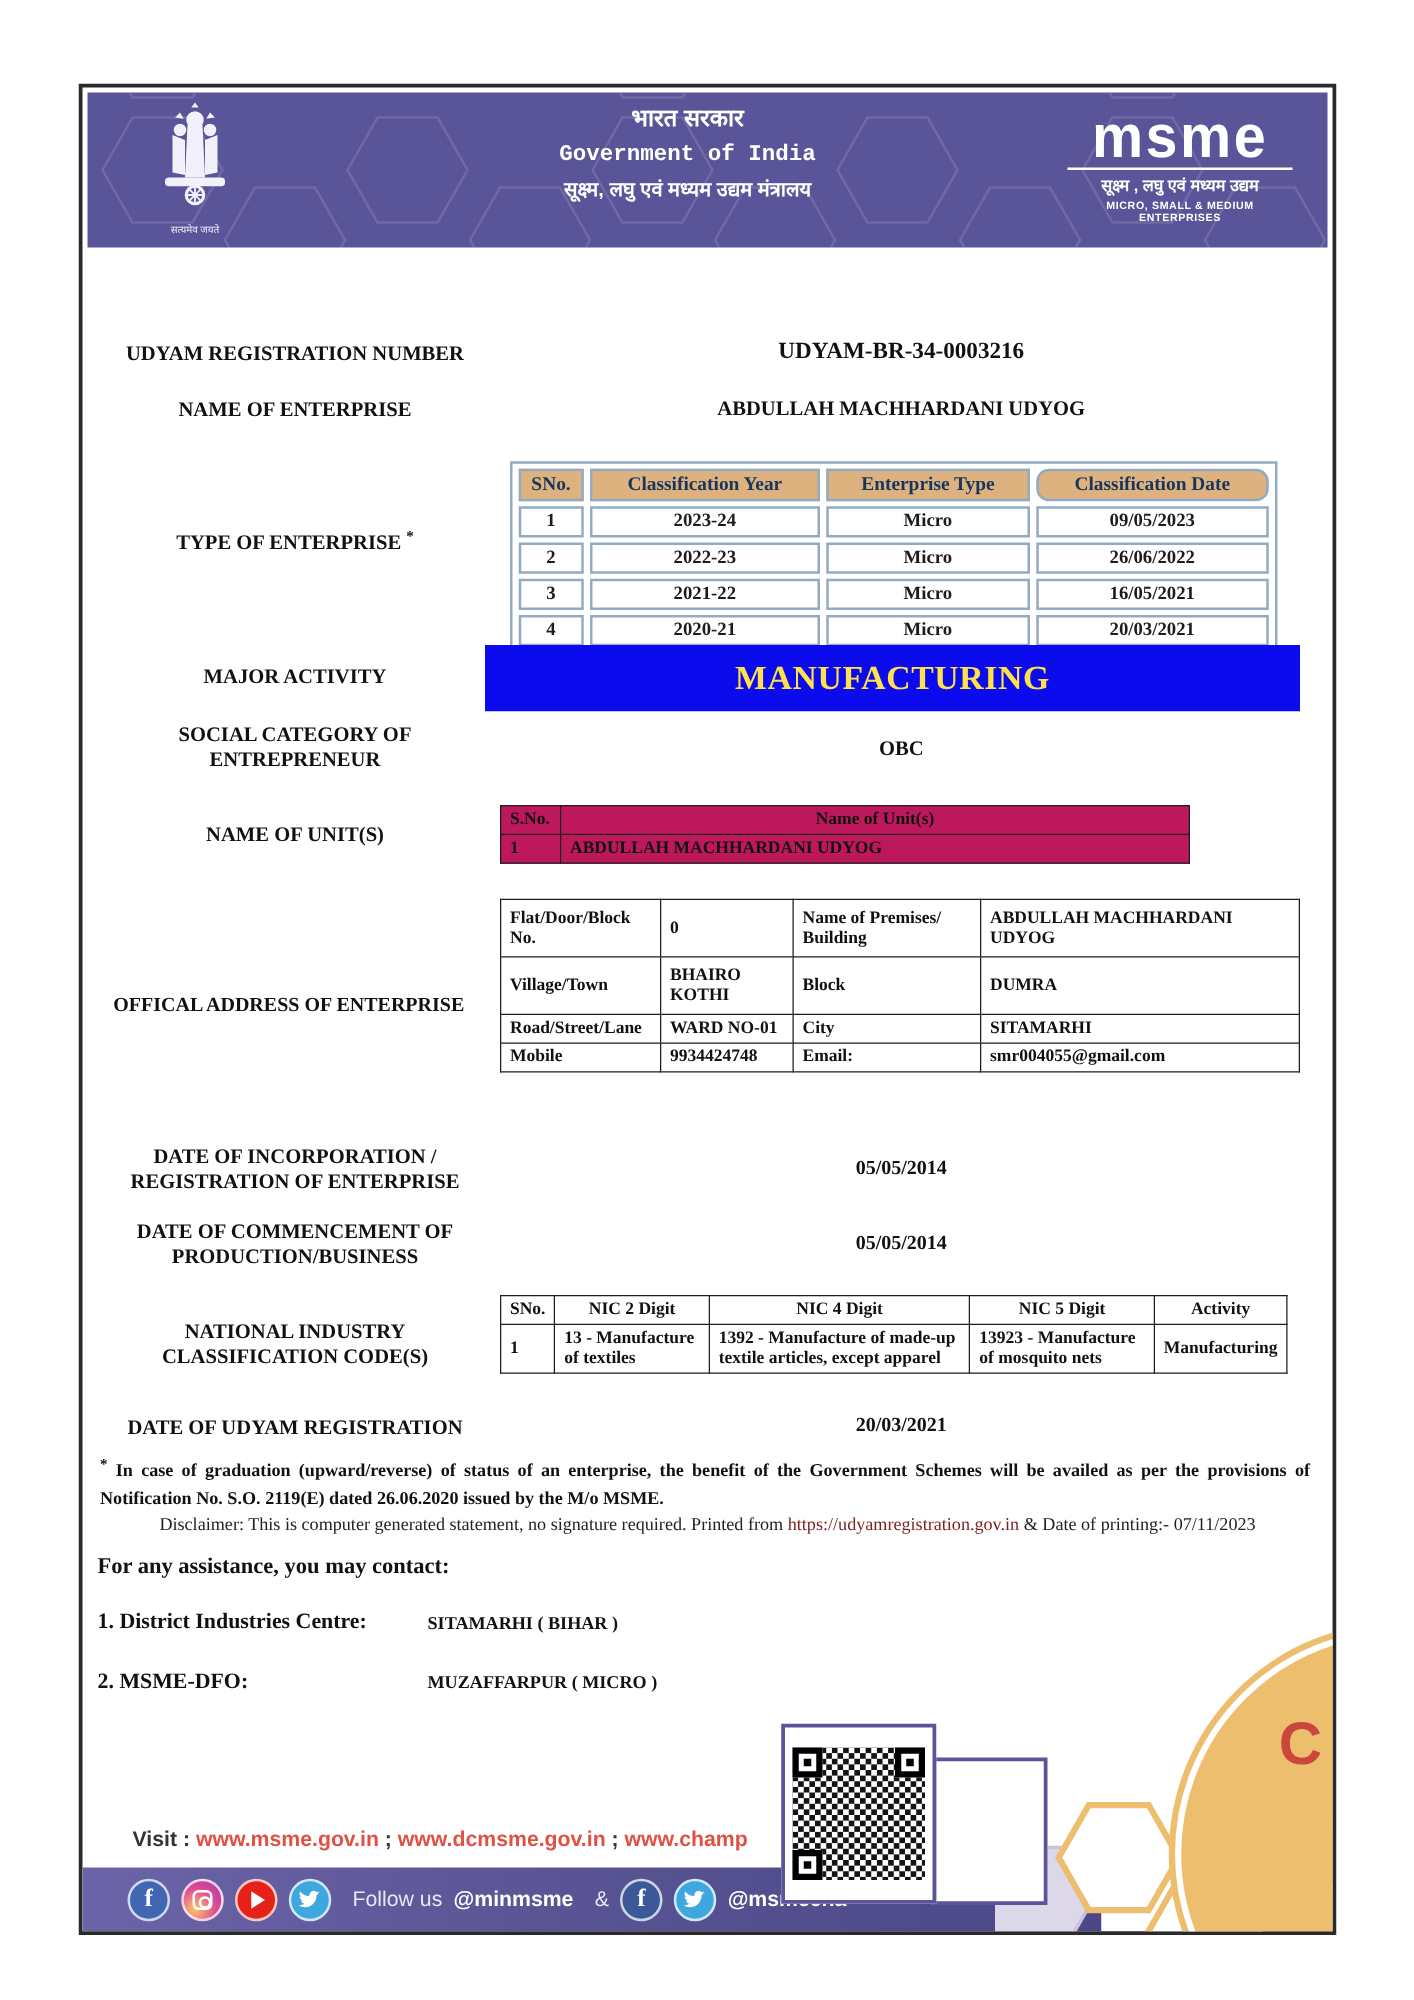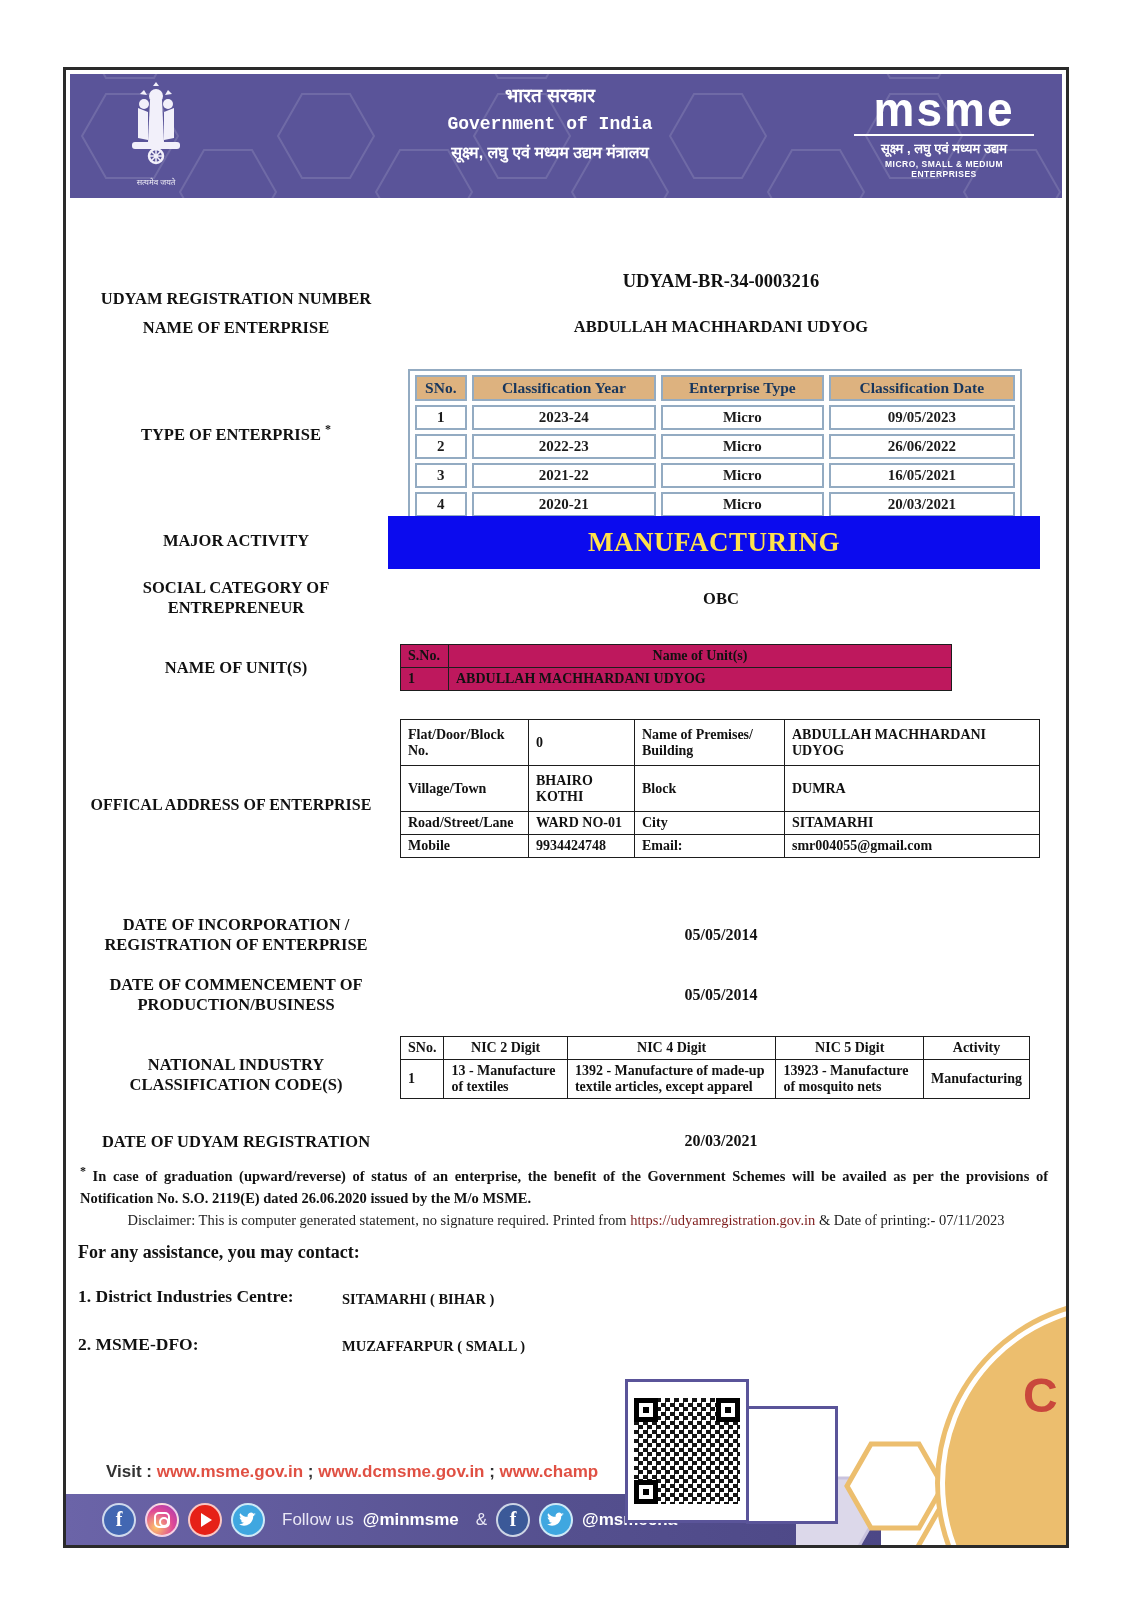--- a/index.html
+++ b/index.html
@@ -159,37 +159,37 @@
     </div>
 
     <div class="msme-logo">
       <div class="msme-brand">msme</div>
       <div class="msme-hindi">सूक्ष्म , लघु एवं मध्यम उद्यम</div>
       <div class="msme-tag">MICRO, SMALL &amp; MEDIUM ENTERPRISES</div>
     </div>
   </div>
 
 
-  <div class="lbl" style="left:0;top:203px;width:340px;margin-top:16px;">UDYAM REGISTRATION NUMBER</div>
+  <div class="lbl" style="left:0;top:203px;width:340px;">UDYAM REGISTRATION NUMBER</div>
   <div class="val" style="left:340px;top:201px;width:630px;font-size:18.5px;">UDYAM-BR-34-0003216</div>
 
   <div class="lbl" style="left:0;top:248px;width:340px;">NAME OF ENTERPRISE</div>
   <div class="val" style="left:340px;top:247px;width:630px;font-size:16.5px;">ABDULLAH MACHHARDANI UDYOG</div>
 
   <div class="lbl" style="left:0;top:352px;width:340px;">
     <span>TYPE OF ENTERPRISE</span>&nbsp;<span class="sup">*</span>
   </div>
 
   <table class="cls-table">
     <tbody>
           <tr>
       <td class="th" style="width:52px;">SNo.</td>
       <td class="th" style="width:188px;">Classification Year</td>
       <td class="th" style="width:166px;">Enterprise Type</td>
-      <td class="th" style="width:190px;">Classification Date</td>
+      <td class="th" style="width:190px;border-radius:10px;">Classification Date</td>
     </tr>
     <tr>
       <td>1</td>
       <td>2023-24</td>
       <td>Micro</td>
       <td>09/05/2023</td>
     </tr>
     <tr>
       <td>2</td>
       <td>2022-23</td>
@@ -292,21 +292,21 @@
   <div class="lbl" style="left:0;top:1062px;width:340px;">DATE OF UDYAM REGISTRATION</div>
   <div class="val" style="left:340px;top:1062px;width:630px;font-size:16px;">20/03/2021</div>
 
   <div class="footnote"><span class="sup">*</span> <span>In case of graduation (upward/reverse) of status of an enterprise, the benefit of the Government Schemes will be availed as per the provisions of Notification No. S.O. 2119(E) dated 26.06.2020 issued by the M/o MSME.</span></div>
   <div class="disclaimer"><span>Disclaimer: This is computer generated statement, no signature required. Printed from </span><span class="link">https://udyamregistration.gov.in</span><span> &amp; Date of printing:- 07/11/2023</span></div>
 
   <div class="assist-h">For any assistance, you may contact:</div>
   <div class="assist-lbl" style="top:1216px;">1. District Industries Centre:</div>
   <div class="assist-val" style="top:1221px;">SITAMARHI ( BIHAR )</div>
   <div class="assist-lbl" style="top:1264px;">2. MSME-DFO:</div>
-  <div class="assist-val" style="top:1268px;">MUZAFFARPUR ( SMALL )</div>
+  <div class="assist-val" style="top:1268px;">MUZAFFARPUR ( MICRO )</div>
 
   <div class="visit"><span>Visit : </span><span class="u">www.msme.gov.in</span><span> ; </span><span class="u">www.dcmsme.gov.in</span><span> ; </span><span class="u">www.champ</span></div>
 
   <svg class="hex-decor" width="290" height="148">
     <polygon points="-18,120 6,78 54,78 78,120 54,162 6,162" fill="#dcd8ea" stroke="#c9c3de" stroke-width="3"></polygon>
     <polygon points="51,86 75,44 123,44 147,86 123,128 75,128" fill="#fff" stroke="#ecbe6e" stroke-width="5"></polygon>
     <polygon points="120,150 144,108 192,108 216,150 192,192 144,192" fill="#fff" stroke="#ecbe6e" stroke-width="5"></polygon>
     <polygon points="189,86 213,44 261,44 285,86 261,128 213,128" fill="none" stroke="#ecbe6e" stroke-width="5"></polygon>
   </svg>
 

